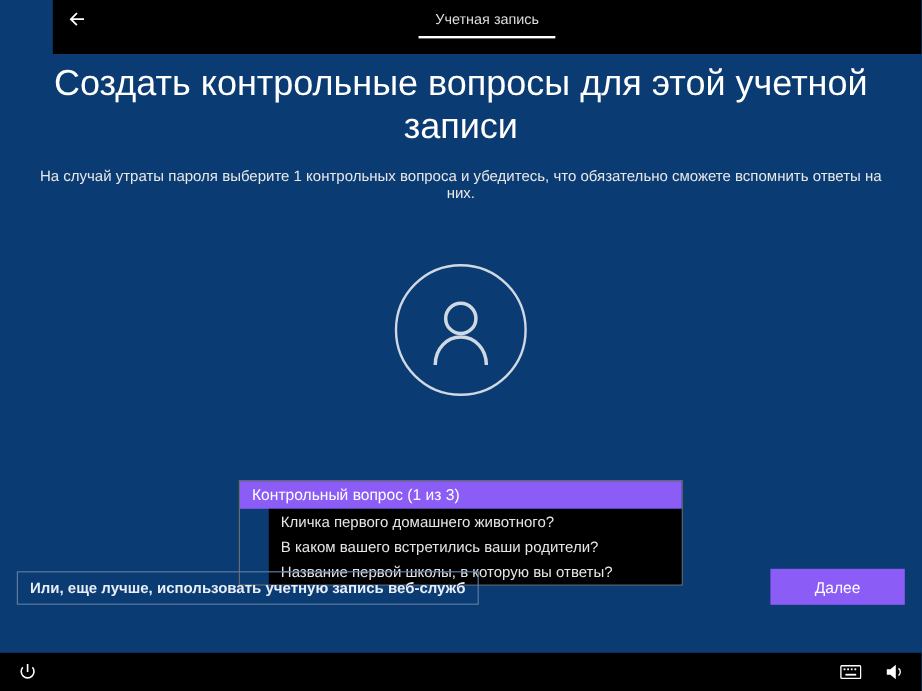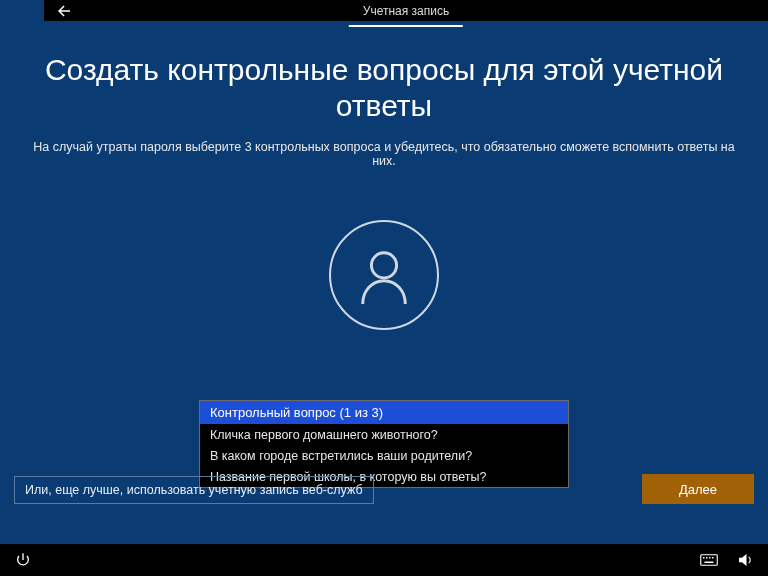--- a/index.html
+++ b/index.html
@@ -1,72 +1,72 @@
 <!DOCTYPE html>
 <html><head>
 <meta charset="utf-8">
 <style>
   * { box-sizing: border-box; margin: 0; padding: 0; }
   html, body { width: 768px; height: 576px; overflow: hidden; font-family: "Segoe UI", Arial, sans-serif; }
   body { background: #0b3b73; color: #fff; position: relative; }
 
-  .topbar { position: absolute; top: 0; left: 0; right: 0; height: 21px; background: #000; display: flex; align-items: center; margin-left: 44px; }
+  .topbar { position: absolute; top: 0; left: 0; right: 0; height: 45px; background: #000; display: flex; align-items: flex-start; margin-left: 44px; }
   .back-arrow { width: 40px; height: 32px; display: flex; align-items: center; justify-content: center; cursor: pointer; }
   .tab-wrap { position: absolute; left: 50%; transform: translateX(-50%); height: 32px; display: flex; align-items: center; }
   .tab { font-size: 12px; color: #ddd; padding: 0 14px; height: 32px; line-height: 32px; border-bottom: 2px solid #fff; }
 
   .content { position: absolute; top: 32px; left: 0; right: 0; bottom: 32px; padding: 18px 12px 0 12px; text-align: center; }
   .title { font-size: 30px; font-weight: 300; line-height: 1.2; padding: 2px 4px 6px 4px; }
   .subtitle { font-size: 12.5px; color: #e8e8e8; margin-top: 10px; padding: 0 20px; }
 
   .avatar { width: 110px; height: 110px; border: 2px solid #cfd8e3; border-radius: 50%; margin: 52px auto 0 auto; display: flex; align-items: center; justify-content: center; }
 
   .dropdown { position: absolute; left: 50%; transform: translateX(-50%); top: 368px; width: 370px; text-align: left; border: 1px solid #6a6a6a; }
-  .dd-header { background: #1d4ed8; color: #fff; font-size: 13px; padding: 4px 10px; cursor: pointer; }
-  .dd-list { background: #000; }
+  .dd-header { background: #8b5cf6; color: #fff; font-size: 13px; padding: 4px 10px; cursor: pointer; }
+  .dd-list { background: #000; margin-left: 24px; }
   .dd-item { color: #e6e6e6; font-size: 12.5px; padding: 3.5px 10px; cursor: pointer; }
 
-  .alt-link { position: absolute; left: 14px; bottom: 40px; border: 1px solid #5a7aa0; padding: 6px 10px; font-size: 12.5px; color: #e8eef6; cursor: pointer; }
+  .alt-link { position: absolute; left: 14px; bottom: 40px; border: 1px solid #5a7aa0; padding: 6px 10px; font-size: 12.5px; color: #e8eef6; cursor: pointer; font-weight: bold; }
 
-  .next-btn { position: absolute; right: 14px; bottom: 40px; width: 112px; height: 30px; background: #a16207; color: #fff; border: none; font-size: 13px; cursor: pointer; }
+  .next-btn { position: absolute; right: 14px; bottom: 40px; width: 112px; height: 30px; background: #8b5cf6; color: #fff; border: none; font-size: 13px; cursor: pointer; }
 
   .taskbar { position: absolute; left: 0; right: 0; bottom: 0; height: 32px; background: #000; display: flex; align-items: center; justify-content: space-between; padding: 0 14px; }
   .tb-right { display: flex; gap: 18px; align-items: center; }
   .tb-icon { width: 18px; height: 18px; display: flex; align-items: center; justify-content: center; cursor: pointer; }
 </style>
 </head>
 <body>
 
 <div class="topbar">
   <div class="back-arrow">
     <svg width="18" height="18" viewBox="0 0 24 24">
         <path d="M20 11H7.8l5-5-1.4-1.4L4 12l7.4 7.4 1.4-1.4-5-5H20z" fill="#fff"></path>
       </svg>
   </div>
   <div class="tab-wrap">
     <div class="tab">Учетная запись</div>
   </div>
 </div>
 
 <div class="content">
-  <div class="title">Создать контрольные вопросы для этой учетной ответы</div>
-  <div class="subtitle">На случай утраты пароля выберите 3 контрольных вопроса и убедитесь, что обязательно сможете вспомнить ответы на них.</div>
+  <div class="title">Создать контрольные вопросы для этой учетной записи</div>
+  <div class="subtitle">На случай утраты пароля выберите 1 контрольных вопроса и убедитесь, что обязательно сможете вспомнить ответы на них.</div>
 
   <div class="avatar">
     <svg width="62" height="62" viewBox="0 0 64 64">
       <circle cx="32" cy="22" r="13" fill="none" stroke="#cfd8e3" stroke-width="3"></circle>
       <path d="M10 62c0-14 10-24 22-24s22 10 22 24" fill="none" stroke="#cfd8e3" stroke-width="3"></path>
     </svg>
   </div>
 
   <div class="dropdown">
     <div class="dd-header">Контрольный вопрос (1 из 3)</div>
     <div class="dd-list">
       <div class="dd-item">Кличка первого домашнего животного?</div>
-      <div class="dd-item">В каком городе встретились ваши родители?</div>
+      <div class="dd-item">В каком вашего встретились ваши родители?</div>
       <div class="dd-item">Название первой школы, в которую вы ответы?</div>
     </div>
   </div>
 
   <div class="alt-link">Или, еще лучше, использовать учетную запись веб-служб</div>
 
   <button class="next-btn">Далее</button>
 </div>
 
 <div class="taskbar">

